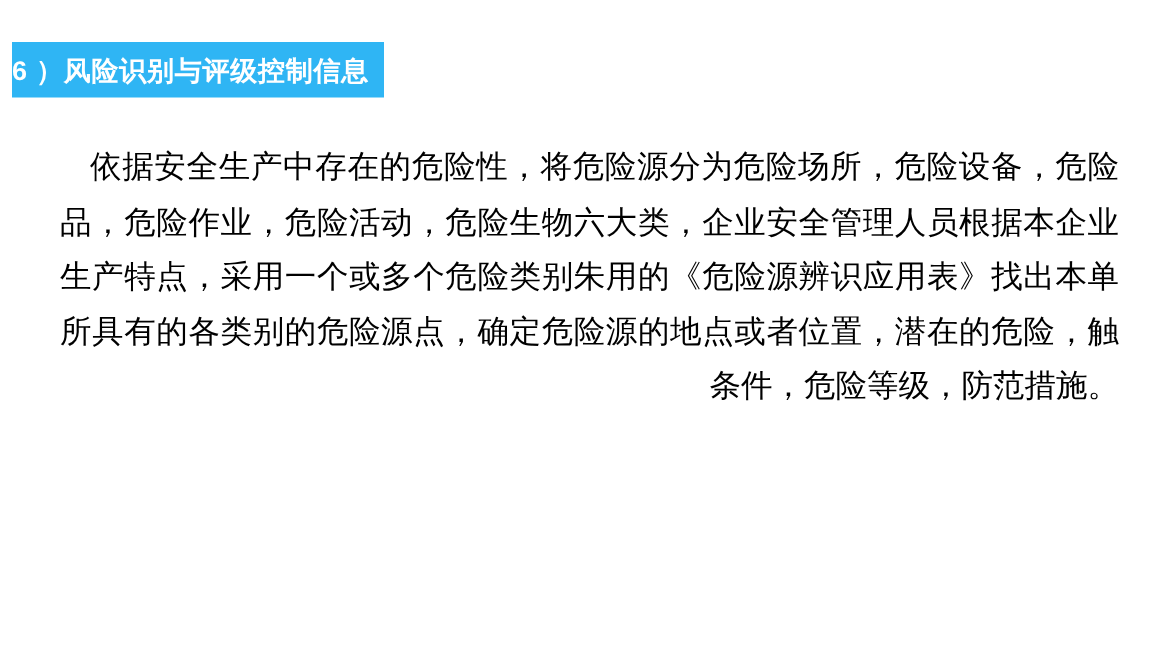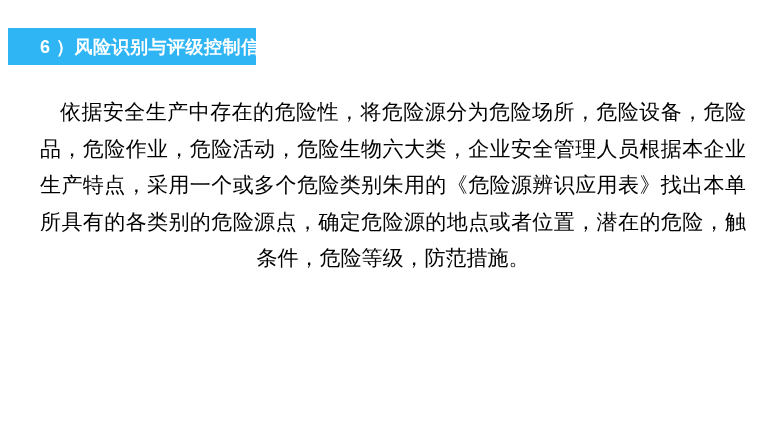--- a/index.html
+++ b/index.html
@@ -20,21 +20,20 @@
     }
 
     .title-badge {
       position: absolute;
       left: 8px;
       top: 28px;
       width: 248px;
       height: 37px;
       display: flex;
       align-items: center;
-      padding-left: 32px;
       padding-right: 12px;
       font-size: 18px;
       font-weight: bold;
       letter-spacing: 0.5px;
       white-space: nowrap;
     }
 
     .body-text {
       position: absolute;
       left: 40px;
@@ -57,21 +56,21 @@
       white-space: normal;
       overflow: hidden;
       height: 36.6px;
     }
 
     .body-line.first {
       text-indent: 20px;
     }
 
     .body-line.last {
-      text-align: center;
+      text-align: right;
     }
   </style>
 </head>
 <body>
 
 <div class="slide">
 
   <div class="title-badge" style="background: rgb(47, 181, 244); color: rgb(255, 255, 255);">
     <span>6 ）风险识别与评级控制信息</span>
   </div>

